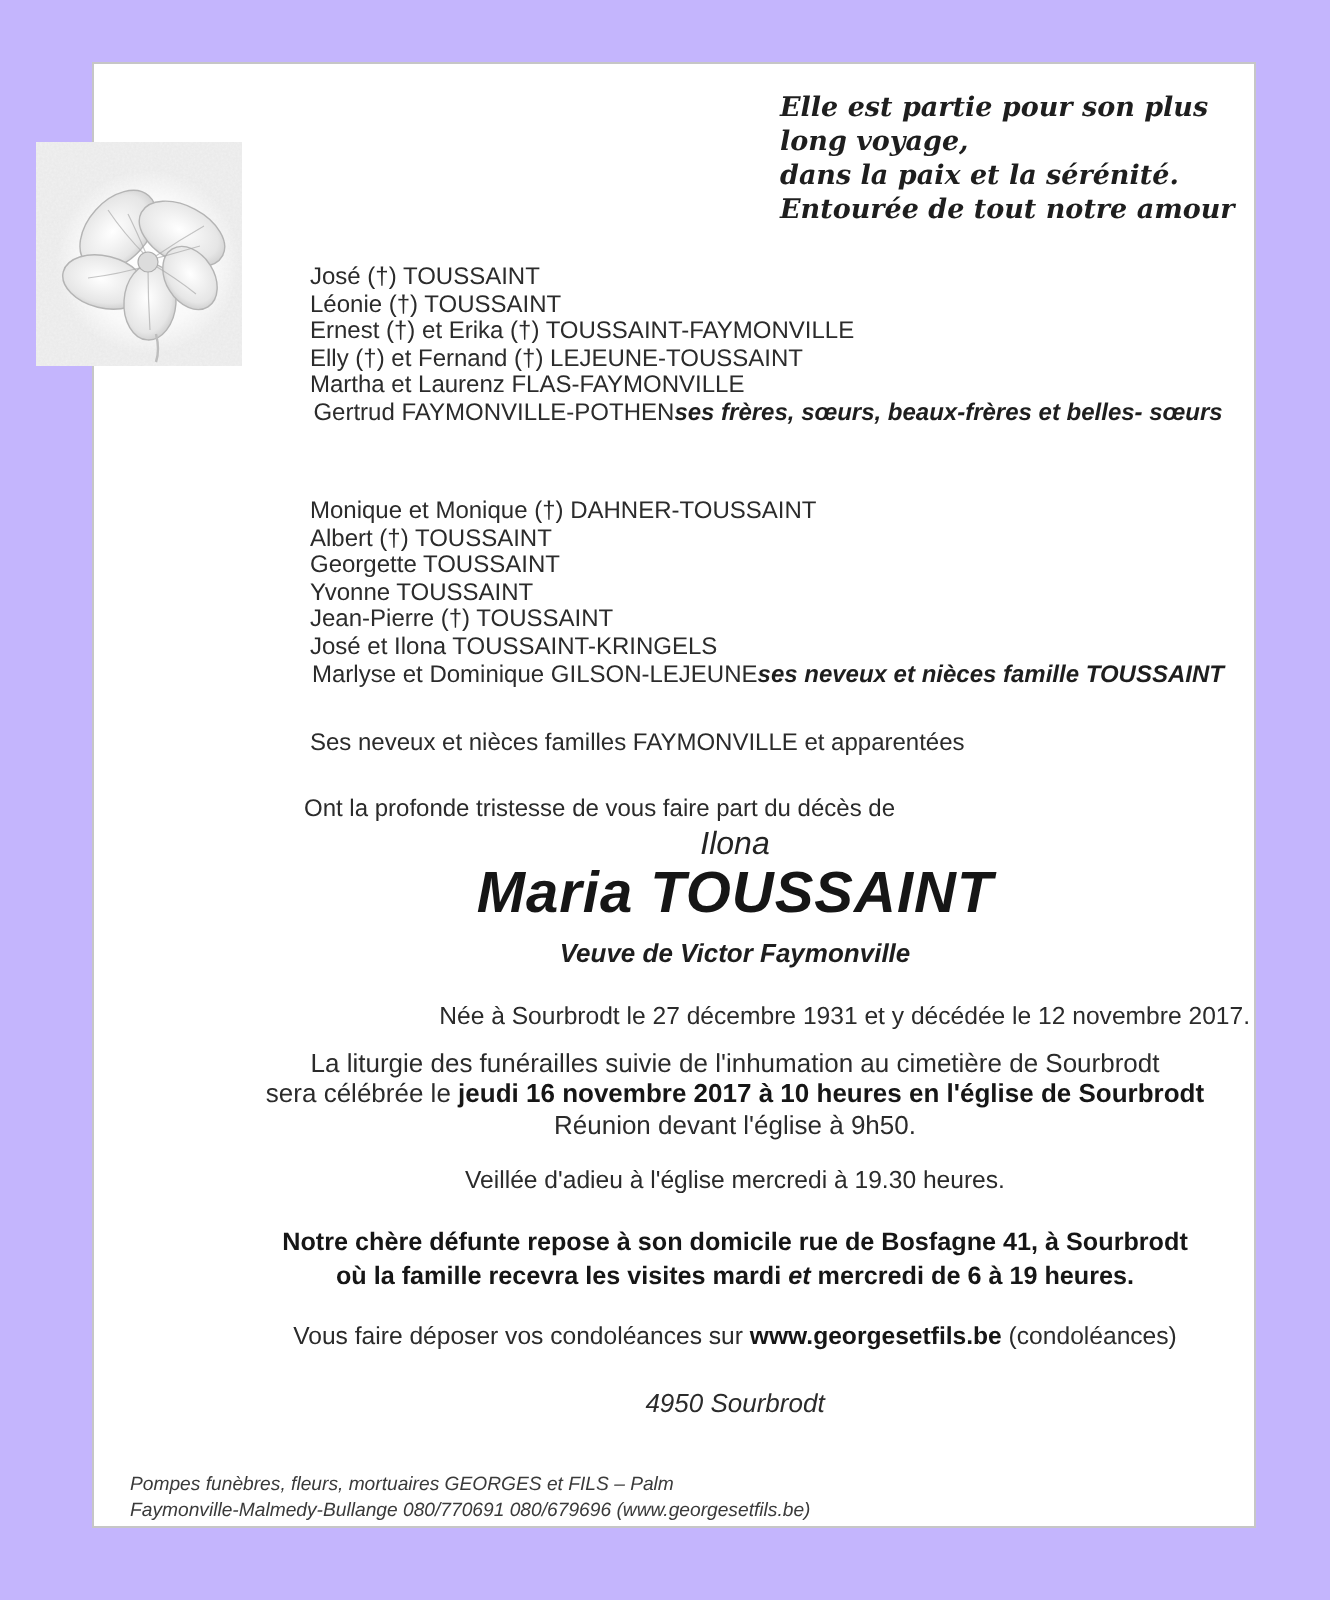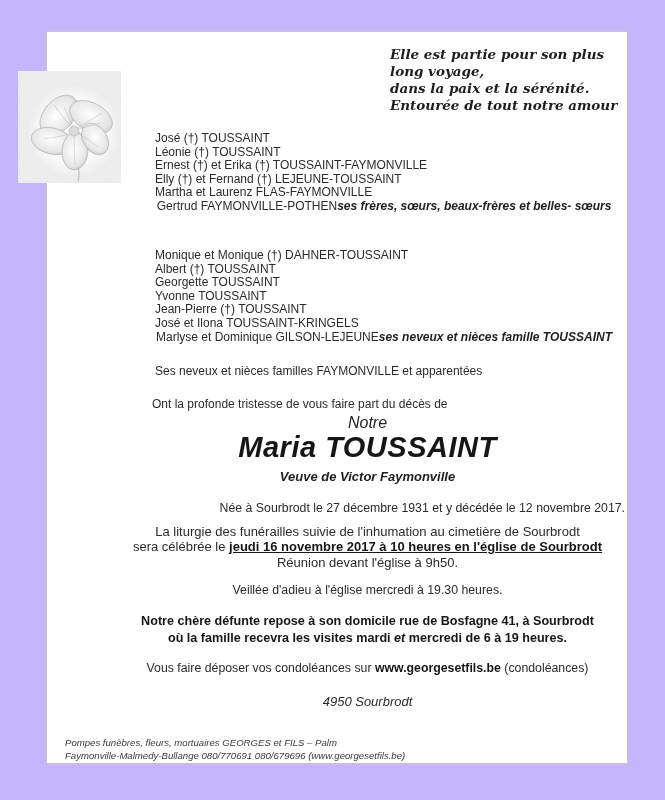--- a/index.html
+++ b/index.html
@@ -117,21 +117,21 @@
   .life-dates {
     top: 501px;
     font-size: 12.3px;
     text-align: right;
   }
   .ceremony {
     top: 524px;
     font-size: 13px;
     line-height: 15.3px;
   }
-  .ceremony b { color: #161616; text-decoration: underline; }
+  .ceremony b { color: #161616; }
   .vigil {
     top: 583px;
     font-size: 12.3px;
   }
   .visits {
     top: 613px;
     font-size: 12.6px;
     font-weight: bold;
     line-height: 17px;
     color: #161616;
@@ -238,21 +238,21 @@
     <div class="name-row row-with-relation">
       <span>Marlyse et Dominique GILSON-LEJEUNE</span>
       <span class="relation">ses neveux et nièces famille TOUSSAINT</span>
     </div>
   </div>
 
   <div class="family-note">Ses neveux et nièces familles FAYMONVILLE et apparentées</div>
 
   <div class="intro">Ont la profonde tristesse de vous faire part du décès de</div>
 
-  <div class="centered madame">Notre</div>
+  <div class="centered madame">Ilona</div>
   <div class="centered deceased-name">Maria TOUSSAINT</div>
   <div class="centered veuve">Veuve de Victor Faymonville</div>
   <div class="centered life-dates">Née à Sourbrodt le 27 décembre 1931 et y décédée le 12 novembre 2017.</div>
 
   <div class="centered ceremony">
     <div>La liturgie des funérailles suivie de l'inhumation au cimetière de Sourbrodt</div>
     <div><span>sera célébrée le </span><b>jeudi 16 novembre  2017 à 10 heures en l'église de Sourbrodt</b></div>
     <div>Réunion devant l'église à 9h50.</div>
   </div>
 

